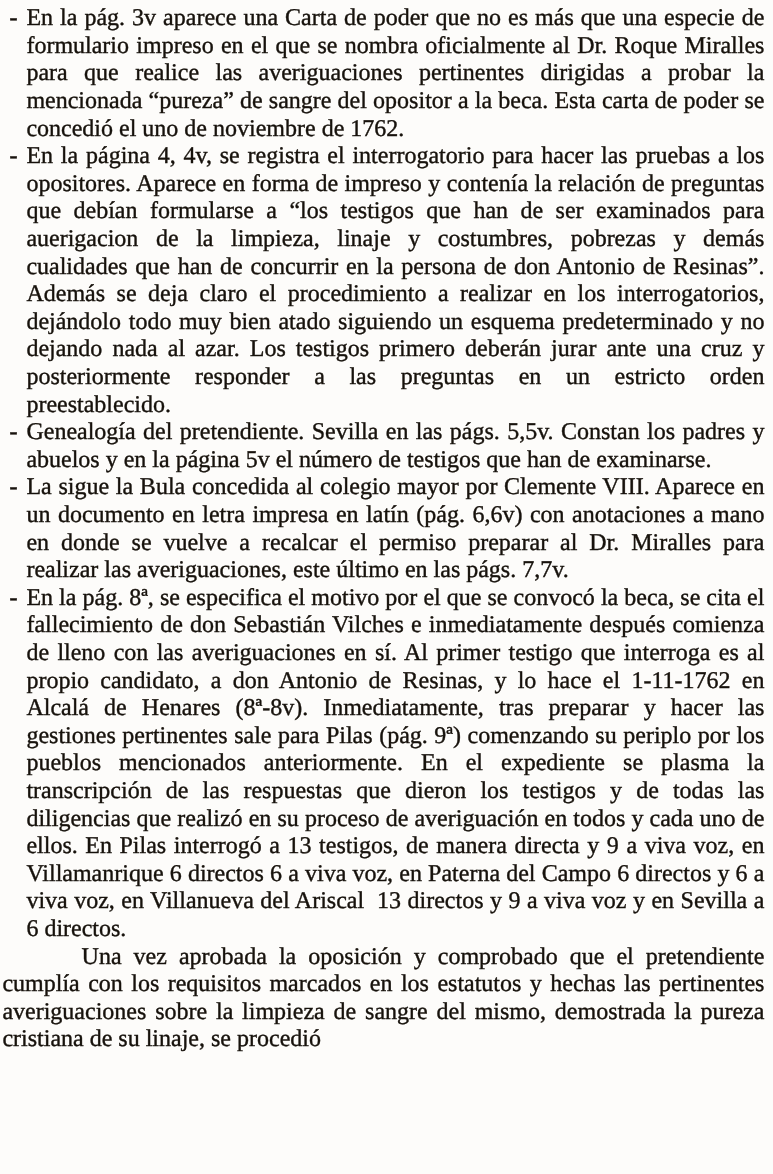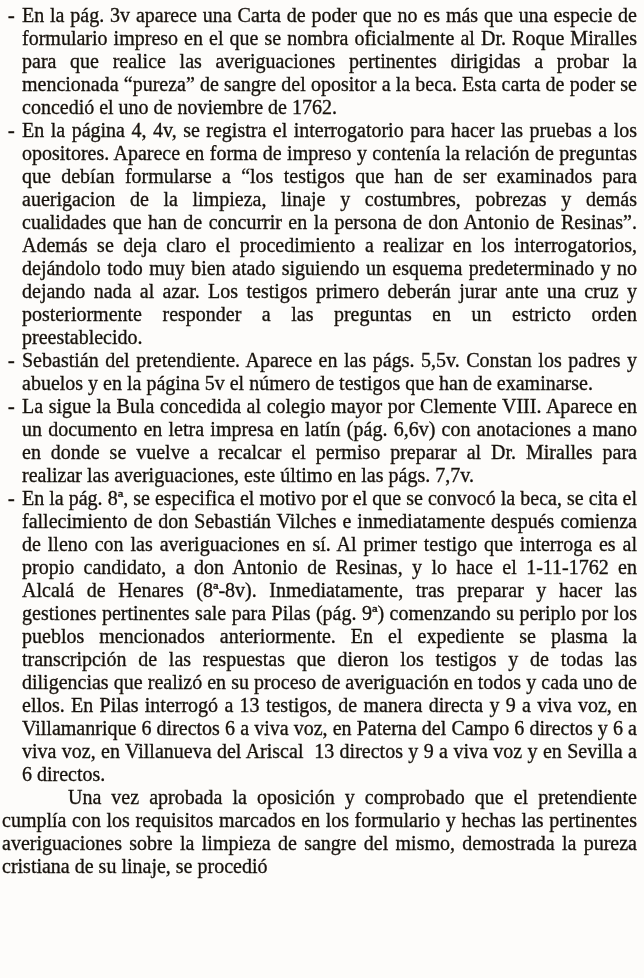--- a/index.html
+++ b/index.html
@@ -50,28 +50,28 @@
     <span>En la pág. 3v aparece una Carta de poder que no es más que una especie de formulario impreso en el que se nombra oficialmente al Dr. Roque Miralles para que realice las averiguaciones pertinentes dirigidas a probar la mencionada “pureza” de sangre del opositor a la beca. Esta carta de poder se concedió el uno de noviembre de 1762.</span>
   </div>
 
   <div class="para bullet-item">
     <span class="bullet-marker">-</span>
     <span>En la página 4, 4v, se registra el interrogatorio para hacer las pruebas a los opositores. Aparece en forma de impreso y contenía la relación de preguntas que debían formularse a “los testigos que han de ser examinados para auerigacion de la limpieza, linaje y costumbres, pobrezas y demás cualidades que han de concurrir en la persona de don Antonio de Resinas”. Además se deja claro el procedimiento a realizar en los interrogatorios, dejándolo todo muy bien atado siguiendo un esquema predeterminado y no dejando nada al azar. Los testigos primero deberán jurar ante una cruz y posteriormente responder a las preguntas en un estricto orden preestablecido.</span>
   </div>
 
   <div class="para bullet-item">
     <span class="bullet-marker">-</span>
-    <span>Sebastián del pretendiente. Aparece en las págs. 5,5v. Constan los padres y abuelos y en la página 5v el número de testigos que han de examinarse.</span>
+    <span>Genealogía del pretendiente. Sevilla en las págs. 5,5v. Constan los padres y abuelos y en la página 5v el número de testigos que han de examinarse.</span>
   </div>
 
   <div class="para bullet-item">
     <span class="bullet-marker">-</span>
     <span>La sigue la Bula concedida al colegio mayor por Clemente VIII. Aparece en un documento en letra impresa en latín (pág. 6,6v) con anotaciones a mano en donde se vuelve a recalcar el permiso preparar al Dr. Miralles para realizar las averiguaciones, este último en las págs. 7,7v.</span>
   </div>
 
   <div class="para bullet-item">
     <span class="bullet-marker">-</span>
     <span>En la pág. 8ª, se especifica el motivo por el que se convocó la beca, se cita el fallecimiento de don Sebastián Vilches e inmediatamente después comienza de lleno con las averiguaciones en sí. Al primer testigo que interroga es al propio candidato, a don Antonio de Resinas, y lo hace el 1-11-1762 en Alcalá de Henares (8ª-8v). Inmediatamente, tras preparar y hacer las gestiones pertinentes sale para Pilas (pág. 9ª) comenzando su periplo por los pueblos mencionados anteriormente. En el expediente se plasma la transcripción de las respuestas que dieron los testigos y de todas las diligencias que realizó en su proceso de averiguación en todos y cada uno de ellos. En Pilas interrogó a 13 testigos, de manera directa y 9 a viva voz, en Villamanrique 6 directos 6 a viva voz, en Paterna del Campo 6 directos y 6 a viva voz, en Villanueva del Ariscal&nbsp; 13 directos y 9 a viva voz y en Sevilla a 6 directos.</span>
   </div>
 
-  <div class="para closing">Una vez aprobada la oposición y comprobado que el pretendiente cumplía con los requisitos marcados en los formulario y hechas las pertinentes averiguaciones sobre la limpieza de sangre del mismo, demostrada la pureza cristiana de su linaje, se procedió</div>
+  <div class="para closing">Una vez aprobada la oposición y comprobado que el pretendiente cumplía con los requisitos marcados en los estatutos y hechas las pertinentes averiguaciones sobre la limpieza de sangre del mismo, demostrada la pureza cristiana de su linaje, se procedió</div>
 
 </div>
 
 </body></html>

